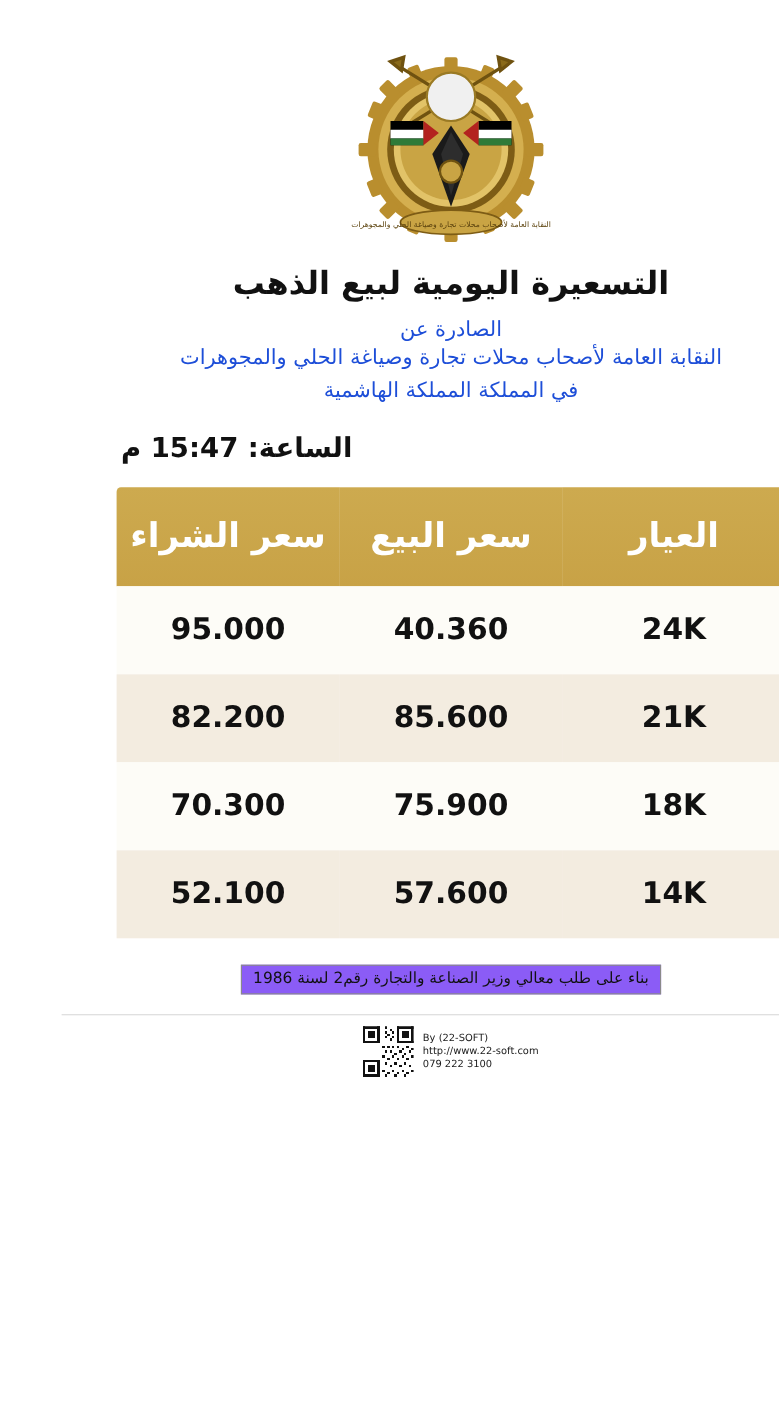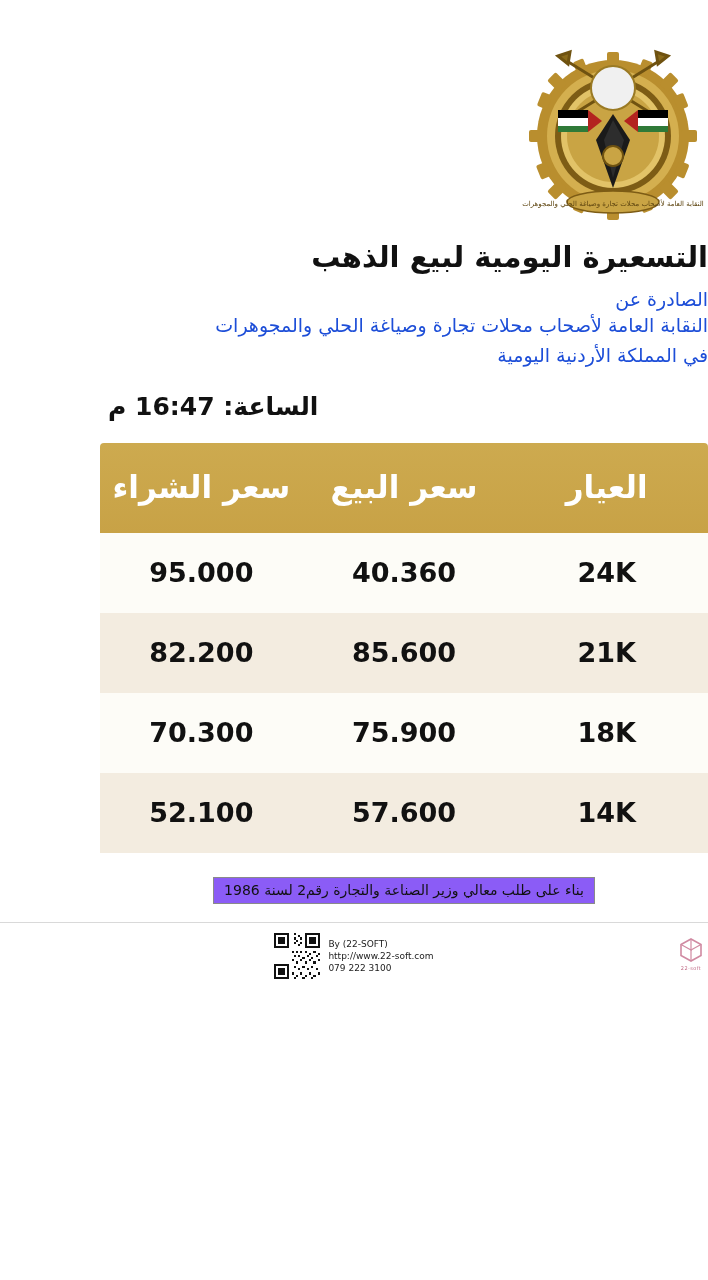--- a/index.html
+++ b/index.html
@@ -15,21 +15,21 @@
     position: relative;
     overflow: hidden;
   }
   .page {
     width: 596px;
     height: 1280px;
     background: #ffffff;
     position: relative;
     display: flex;
     flex-direction: column;
-    align-items: flex-start;
+    align-items: center;
   }
 
   
   .emblem-wrap {
     margin-top: 36px;
     width: 190px;
     height: 190px;
     position: relative;
   }
   .emblem-svg { display: block; }
@@ -250,24 +250,24 @@
       </g>
 
       <ellipse cx="95" cy="166" rx="46" ry="11" fill="#c9a444" stroke="#7d5c15" stroke-width="1.5"></ellipse>
       <text x="95" y="170" font-size="7" text-anchor="middle" fill="#5d440f" font-family="DejaVu Sans, sans-serif">النقابة العامة لأصحاب محلات تجارة وصياغة الحلي والمجوهرات</text>
     </svg>
   </div>
 
   <div class="main-title">التسعيرة اليومية لبيع الذهب</div>
   <div class="sub-line sub1">الصادرة عن</div>
   <div class="sub-line sub2">النقابة العامة لأصحاب محلات تجارة وصياغة الحلي والمجوهرات</div>
-  <div class="sub-line sub3">في المملكة الأردنية اليومية</div>
+  <div class="sub-line sub3">في المملكة المملكة الهاشمية</div>
 
   <div class="date-row">
-    <div class="date-item">الساعة: 16:47 م</div>
+    <div class="date-item">الساعة: 15:47 م</div>
   </div>
 
   <table class="table">
     <thead>
       <tr>
         <th class="col-karat">العيار</th>
         <th class="col-sell">سعر البيع</th>
         <th class="col-buy">سعر الشراء</th>
       </tr>
     </thead>

